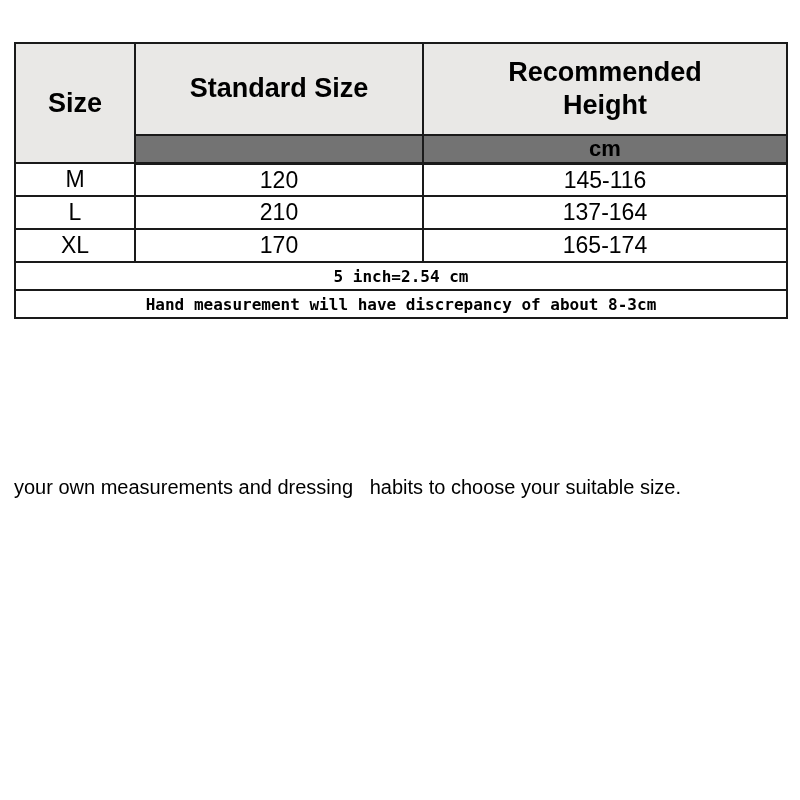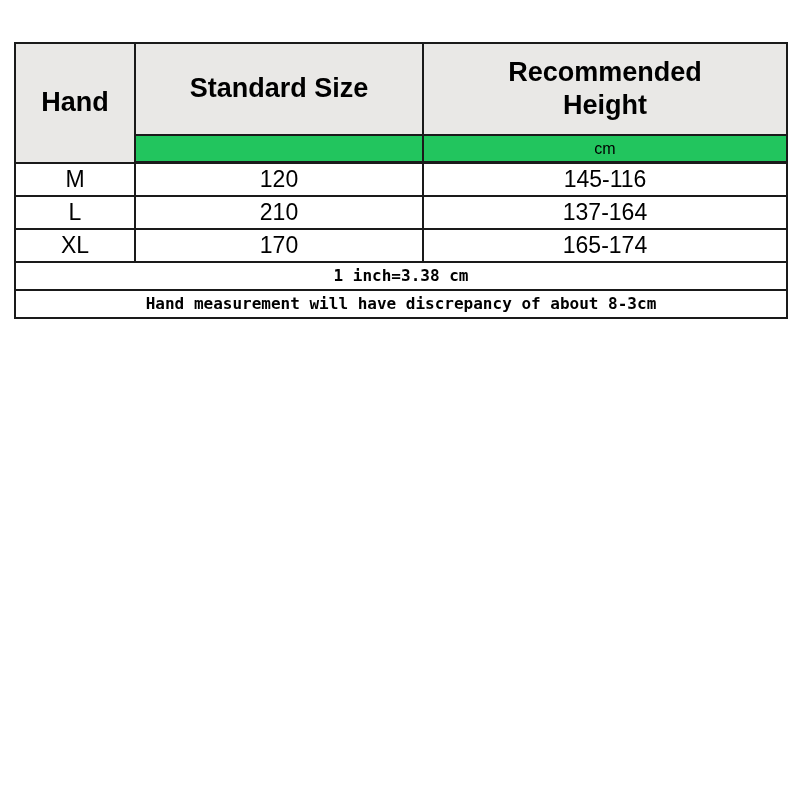--- a/index.html
+++ b/index.html
@@ -29,23 +29,23 @@
   }
   th.hdr {
     background: #e9e8e6;
     font-weight: bold;
     font-size: 27px;
     line-height: 1.22;
   }
   tr.hdr-row-1 { height: 66px; }
   tr.unit-row { height: 28px; }
   tr.unit-row th {
-    background: #22c55e;
-    font-weight: normal;
-    font-size: 16px;
+    background: #737373;
+    font-weight: bold;
+    font-size: 22px;
     border-bottom: 3px solid #1a1a1a;
   }
   th.size-head { border-bottom: 3px solid #1a1a1a; }
   .rec-wrap { max-width: 250px; margin: 12px auto; }
   tr.data-row { height: 33px; }
   tr.data-row td { font-size: 23px; }
   tr.note-row { height: 28px; }
   tr.note-row td {
     font-family: "DejaVu Sans Mono", monospace;
     font-weight: bold;
@@ -68,21 +68,21 @@
 <div class="page">
 
   <table class="size-table">
     <colgroup>
       <col style="width:120px">
       <col style="width:288px">
       <col style="width:364px">
     </colgroup>
     <tbody>
         <tr class="hdr-row-1">
-      <th class="hdr size-head" rowspan="2">Hand</th>
+      <th class="hdr size-head" rowspan="2">Size</th>
       <th class="hdr">Standard Size</th>
       <th class="hdr">
         <div class="rec-wrap">Recommended Height</div>
       </th>
     </tr>
     <tr class="unit-row">
       <th></th>
       <th>cm</th>
     </tr>
     <tr class="data-row">
@@ -94,31 +94,32 @@
       <td>L</td>
       <td>210</td>
       <td>137-164</td>
     </tr>
     <tr class="data-row">
       <td>XL</td>
       <td>170</td>
       <td>165-174</td>
     </tr>
     <tr class="note-row">
-      <td colspan="3">1 inch=3.38 cm</td>
+      <td colspan="3">5 inch=2.54 cm</td>
     </tr>
     <tr class="note-row">
       <td colspan="3">Hand measurement will have discrepancy of about 8-3cm</td>
     </tr>
   </tbody>
     </table>
 
   <div class="notes">
 
     <div class="section">
+      <div>your own measurements and dressing   habits to choose your suitable size.</div>
     </div>
 
     
 
     
 
     
 
   </div>
 </div>

